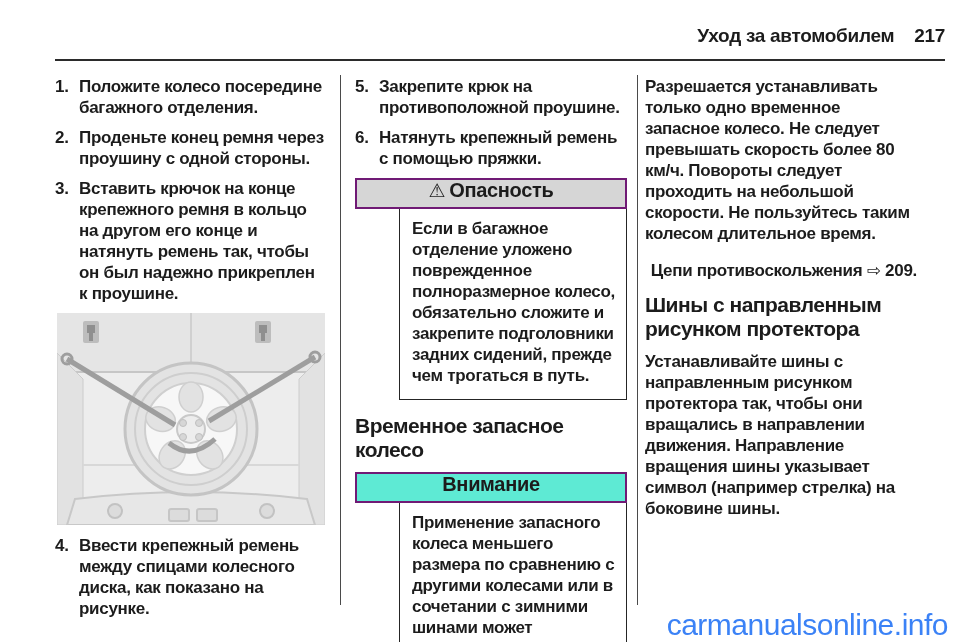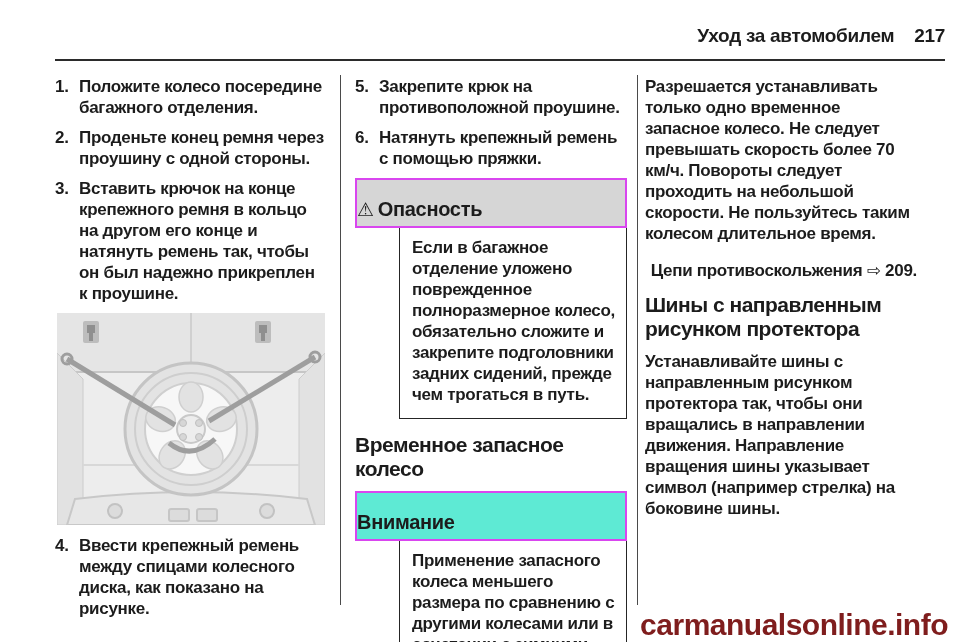--- a/index.html
+++ b/index.html
@@ -31,44 +31,44 @@
   .vdiv-2 { left:637px; }
   
   .step { display:flex; margin-bottom:9px; }
   .step-num { width:24px; flex:none; }
   .step-text { flex:1; }
   
   .trunk-image { display:block; margin:6px 0 10px 2px; }
   
   .warnbox { margin:4px 0 14px; }
   .warnbox-header {
-    border:2px solid #d946ef; background:#d6d6d6;
-    text-align:left; font-weight:bold; font-size:20px;
-    padding:19px 0 6px;
+    border:2px solid #701a75; background:#d6d6d6;
+    text-align:center; font-weight:bold; font-size:20px;
+    padding:0 0 6px;
   }
   .warnbox.caution .warnbox-header { background:#5eead4; }
   .warnbox-body {
     border:1px solid #252525; border-top:none;
     padding:9px 10px 13px 12px;
     margin-left:44px;
   }
   .warn-icon { font-family:"DejaVu Sans", sans-serif; font-size:19px; margin-right:4px; }
   
   .section-heading {
     font-size:21px; line-height:24px; font-weight:bold;
     letter-spacing:-0.5px; margin:12px 0 10px;
   }
   .para { margin:0 0 13px; }
   .crossref { margin:16px 0 11px;text-align:right; }
   .crossref-arrow { font-family:"DejaVu Sans", sans-serif; font-weight:normal; }
   
   .watermark {
     position:absolute; right:12px; bottom:0px;
-    font-size:30px; color:#7f1d1d; letter-spacing:-0.5px;
-    font-weight:bold;
+    font-size:30px; color:#3b82f6; letter-spacing:-0.5px;
+    font-weight:normal;
   }
 </style>
 </head>
 <body>
 
 <div class="page-header">
   <span>Уход за автомобилем</span>
   <span>217</span>
 </div>
 <div class="header-rule"></div>
@@ -176,21 +176,21 @@
 
   <div class="warnbox caution">
     <div class="warnbox-header">
       <span>Внимание</span>
     </div>
     <div class="warnbox-body">Применение запасного колеса меньшего размера по сравнению с другими колесами или в сочетании с зимними шинами может отрицательно сказаться на управляемости автомобиля. Замените дефектную шину как можно быстрее.</div>
   </div>
 </div>
 
 <div class="col col-3">
-  <p class="para">Разрешается устанавливать только одно временное запасное колесо. Не следует превышать скорость более 70 км/ч. Повороты следует проходить на небольшой скорости. Не пользуйтесь таким колесом длительное время.</p>
+  <p class="para">Разрешается устанавливать только одно временное запасное колесо. Не следует превышать скорость более 80 км/ч. Повороты следует проходить на небольшой скорости. Не пользуйтесь таким колесом длительное время.</p>
   <p class="para crossref">
     <span>Цепи противоскольжения</span>
     <span class="crossref-arrow">⇨</span>
     <span>209.</span>
   </p>
   <div class="section-heading">Шины с направленным рисунком протектора</div>
   <p class="para">Устанавливайте шины с направленным рисунком протектора так, чтобы они вращались в направлении движения. Направление вращения шины указывает символ (например стрелка) на боковине шины.</p>
 </div>
 
 <div class="watermark">carmanualsonline.info</div>

